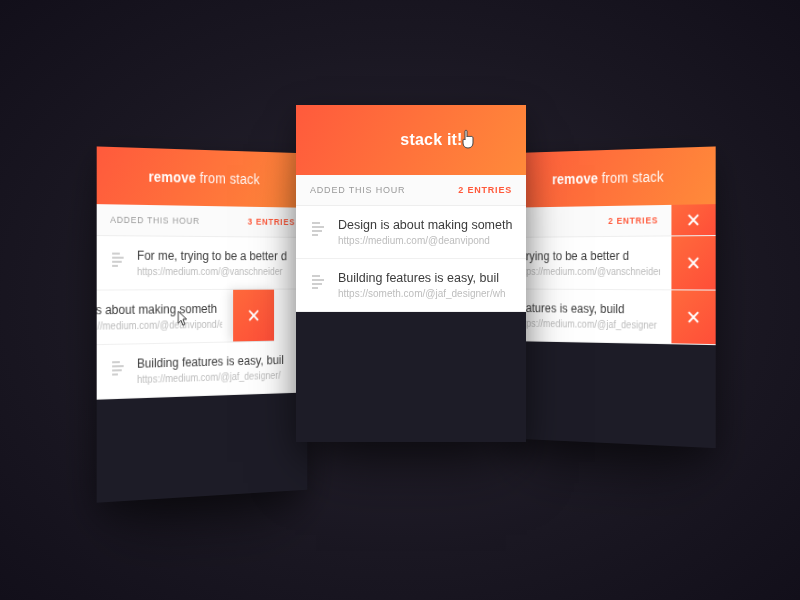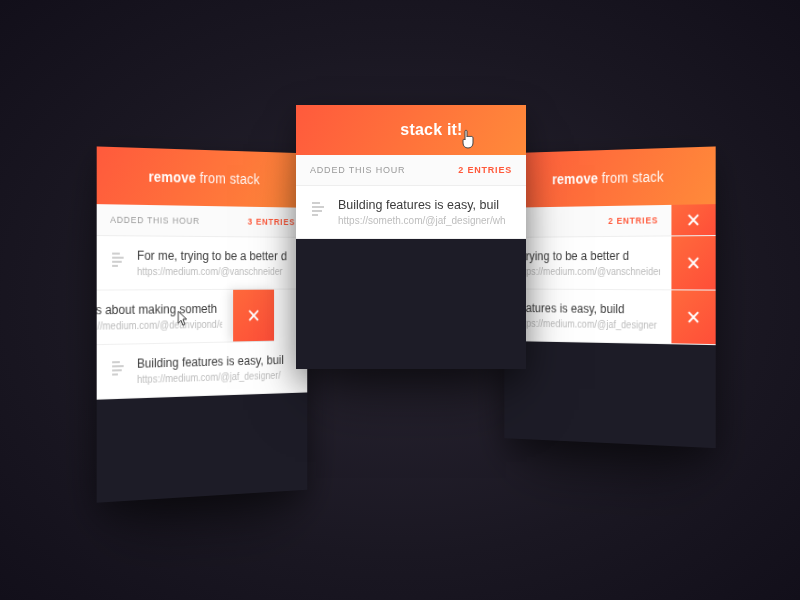--- a/index.html
+++ b/index.html
@@ -44,21 +44,21 @@
     color: #fff;
     display: flex;
     align-items: center;
     justify-content: center;
     font-size: 14px;
     letter-spacing: 0.2px;
     position: relative;
   }
   .hdr .light { font-weight: 300; opacity: 0.95; }
   .hdr .bold  { font-weight: 700; }
-  .hdr.tall { height: 50px; font-size: 16px; padding-left: 41px; }
+  .hdr.tall { height: 70px; font-size: 16px; padding-left: 41px; }
 
   .cursor {
     position: absolute;
     width: 16px; height: 20px;
     pointer-events: none;
   }
   .cursor svg { display: block; }
 
   .subbar {
     display: flex;
@@ -265,20 +265,32 @@
         <svg viewBox="0 0 16 20">
             <path d="M5 2 C5 1 7 1 7 2 L7 8 C7 7 9 7 9 8 C9 7 11 7 11 8 C11 7 13 7 13 9 L13 14 C13 17 11 19 8 19 C5 19 3 17 3 14 L3 11 C3 10 5 10 5 11 Z" fill="#fff" stroke="#444" stroke-width="1"></path>
           </svg>
       </div>
     </div>
     <div class="subbar">
       <span>ADDED THIS HOUR</span>
       <span class="count">2 ENTRIES</span>
     </div>
 
+    <div class="row">
+      <div class="doc-icon">
+          <span></span>
+          <span></span>
+          <span></span>
+          <span></span>
+        </div>
+      <div class="txt">
+        <div class="title">Design is about making someth</div>
+        <div class="url">https://medium.com/@deanvipond</div>
+      </div>
+    </div>
 
     <div class="row">
       <div class="doc-icon">
           <span></span>
           <span></span>
           <span></span>
           <span></span>
         </div>
       <div class="txt">
         <div class="title">Building features is easy, buil</div>

